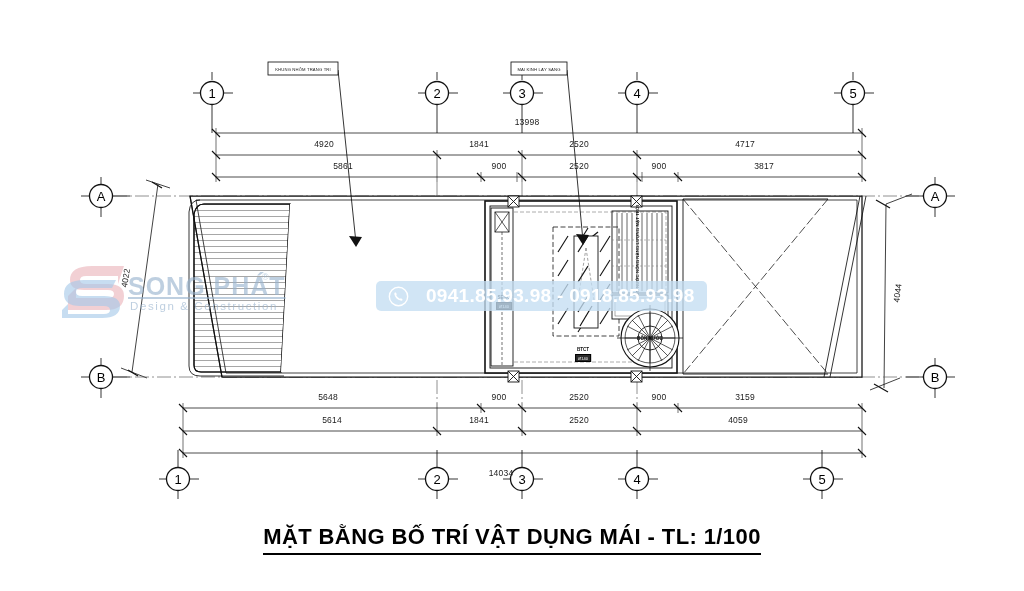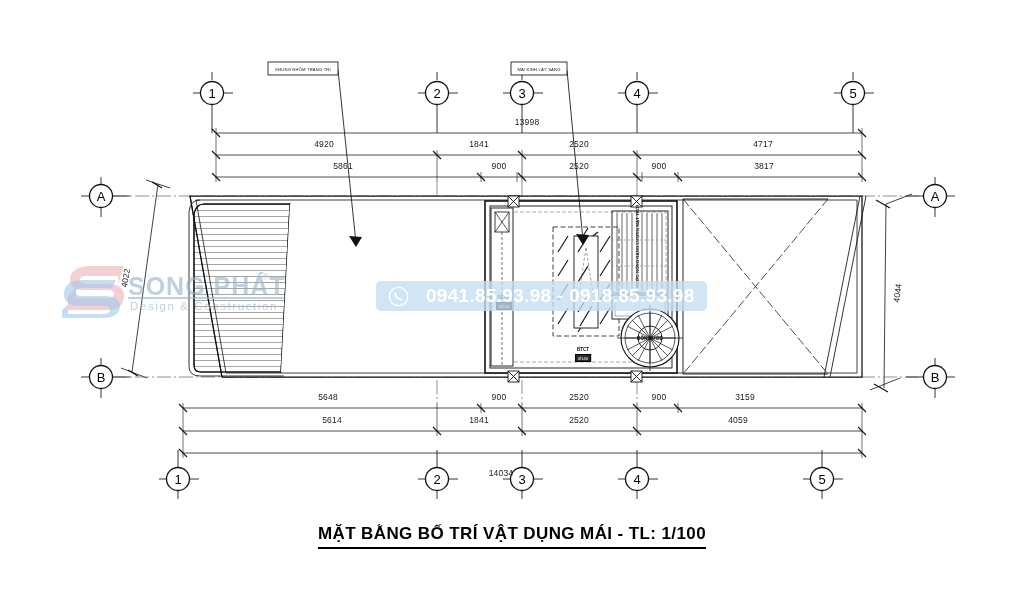--- a/index.html
+++ b/index.html
@@ -89,21 +89,21 @@
   #title-block {
     position: absolute;
     left: 0;
     top: 524px;
     width: 1024px;
     text-align: center;
   }
   #drawing-title {
     display: inline-block;
     font-family: "Liberation Sans", sans-serif;
-    font-size: 17px;
+    font-size: 22px;
     font-weight: bold;
     letter-spacing: 0.4px;
     color: #000;
     padding-bottom: 3px;
     border-bottom: 2.2px solid #000;
   }
   
   .wm { position: absolute; pointer-events: none; }
   #wm-logo {
     left: 62px; top: 258px;
@@ -547,21 +547,21 @@
   <span class="bubble-text" style="left:101px; top:377px;">B</span>
 
   <span class="bubble-text" style="left:935px; top:196px;">A</span>
   <span class="bubble-text" style="left:935px; top:377px;">B</span>
 
   <span class="dim-text" style="left:527px; top:122px;">13998</span>
 
   <span class="dim-text" style="left:324px; top:144px;">4920</span>
   <span class="dim-text" style="left:479px; top:144px;">1841</span>
   <span class="dim-text" style="left:579px; top:144px;">2520</span>
-  <span class="dim-text" style="left:763px; top:144px;">4717</span>
+  <span class="dim-text" style="left:745px; top:144px;">4717</span>
 
   <span class="dim-text" style="left:343px; top:166px;">5861</span>
   <span class="dim-text" style="left:499px; top:166px;">900</span>
   <span class="dim-text" style="left:579px; top:166px;">2520</span>
   <span class="dim-text" style="left:659px; top:166px;">900</span>
   <span class="dim-text" style="left:764px; top:166px;">3817</span>
 
   <span class="dim-text" style="left:328px; top:397px;">5648</span>
   <span class="dim-text" style="left:499px; top:397px;">900</span>
   <span class="dim-text" style="left:579px; top:397px;">2520</span>

